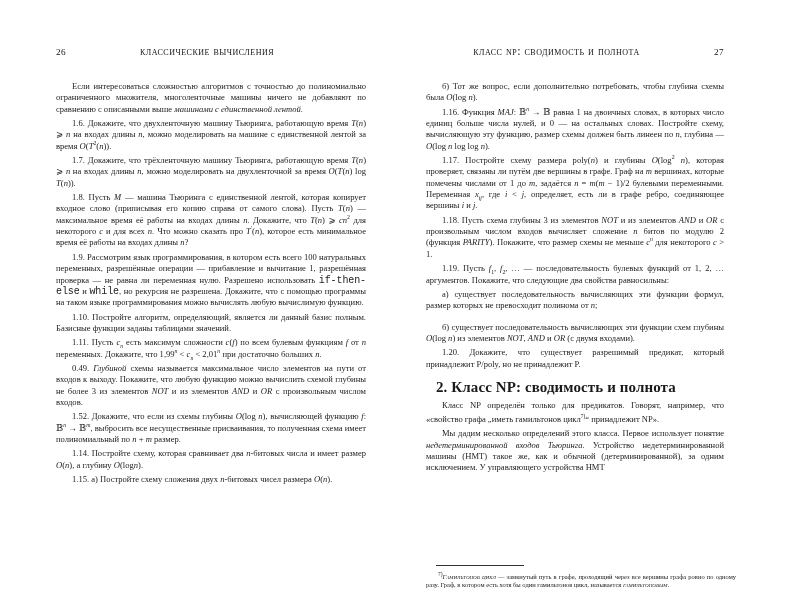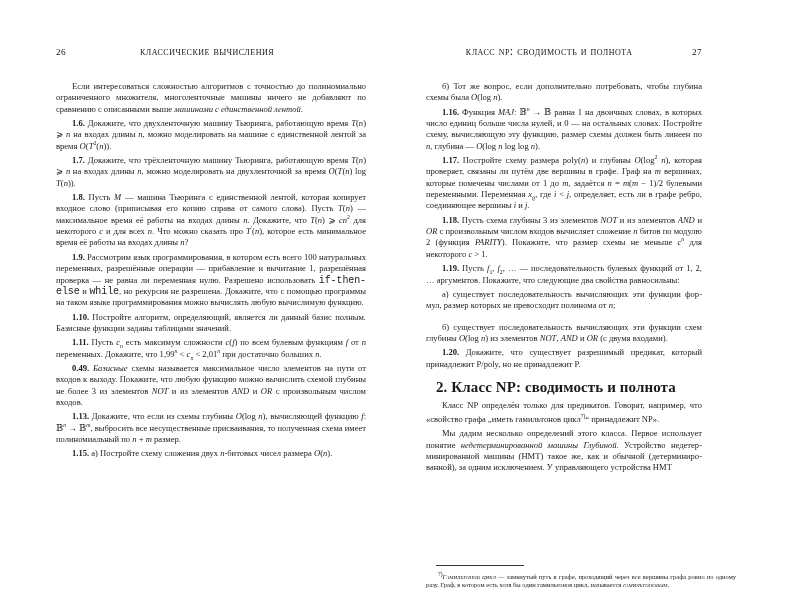--- a/index.html
+++ b/index.html
@@ -20,21 +20,21 @@
     height: 612px;
     display: flex;
   }
   .page {
     position: relative;
     width: 396px;
     height: 612px;
     box-sizing: border-box;
   }
   .page-left  { padding: 44px 30px 30px 56px; }
-  .page-right { padding: 44px 90px 30px 30px; }
+  .page-right { padding: 44px 68px 30px 30px; }
 
   .running-head {
     display: flex;
     align-items: baseline;
     height: 16px;
     font-size: 8.4px;
     letter-spacing: .35px;
     margin-bottom: 21px;
   }
   .running-head.left  { justify-content: flex-start; }
@@ -65,21 +65,21 @@
   }
   p {
     margin: 0 0 0 0;
     text-indent: 16px;
   }
   p.tight { margin-top: 10px; }
   p.gap { margin-top: 3.0px; }
 
   .it { font-style: italic; }
   .bf { font-weight: bold; }
-  .num { font-weight: bold; }
+  .num { font-weight: normal; }
   .mono {
     font-family: "Liberation Mono", "DejaVu Sans Mono", monospace;
     font-size: 10px;
     letter-spacing: -.1px;
   }
   .mi { font-style: italic; font-family: "Liberation Serif", serif; }
   sup { font-size: 68%; vertical-align: super; line-height: 0; }
   sub { font-size: 68%; vertical-align: sub; line-height: 0; }
 
   h2.section {
@@ -132,24 +132,25 @@
       <p class="gap"><span class="num">1.7.</span> Докажите, что трёхленточную машину Тьюринга, работающую время <span class="mi">T</span>(<span class="mi">n</span>) ⩾ <span class="mi">n</span> на входах длины <span class="mi">n</span>, можно моделировать на двух­ленточной за время <span class="mi">O</span>(<span class="mi">T</span>(<span class="mi">n</span>) log <span class="mi">T</span>(<span class="mi">n</span>)).</p>
 
       <p class="gap"><span class="num">1.8.</span> Пусть <span class="mi">M</span> — машина Тьюринга с единственной лентой, которая копирует входное слово (приписывая его копию справа от самого сло­ва). Пусть <span class="mi">T</span>(<span class="mi">n</span>) — максимальное время её работы на входах длины <span class="mi">n</span>. Докажите, что <span class="mi">T</span>(<span class="mi">n</span>) ⩾ <span class="mi">cn</span><sup>2</sup> для некоторого <span class="mi">c</span> и для всех <span class="mi">n</span>. Что мож­но сказать про <span class="mi">T</span><sup>′</sup>(<span class="mi">n</span>), которое есть минимальное время её работы на входах длины <span class="mi">n</span>?</p>
 
       <p class="gap"><span class="num">1.9.</span> Рассмотрим язык программирования, в котором есть всего 100 натуральных переменных, разрешённые операции — прибавление и вы­читание 1, разрешённая проверка — не равна ли переменная нулю. Разре­шено использовать <span class="mono">if-then-else</span> и <span class="mono">while</span>, но рекурсия не разрешена. Докажите, что с помощью программы на таком языке программирова­ния можно вычислять любую вычислимую функцию.</p>
 
       <p class="gap"><span class="num">1.10.</span> Постройте алгоритм, определяющий, является ли данный ба­зис полным. Базисные функции заданы таблицами значений.</p>
 
       <p class="gap"><span class="num">1.11.</span> Пусть <span class="mi">c</span><sub class="mi">n</sub> есть максимум сложности <span class="mi">c</span>(<span class="mi">f</span>) по всем булевым функ­циям <span class="mi">f</span> от <span class="mi">n</span> переменных. Докажите, что 1,99<sup class="mi">n</sup> &lt; <span class="mi">c</span><sub class="mi">n</sub> &lt; 2,01<sup class="mi">n</sup> при до­статочно больших <span class="mi">n</span>.</p>
 
-      <p class="gap"><span class="num">0.49.</span> <span class="it">Базисные</span> схемы называется максимальное число элементов на пути от входов к выходу. Покажите, что любую функцию можно вы­числить схемой глубины не более 3 из элементов <span class="mi">NOT</span> и из элементов <span class="mi">AND</span> и <span class="mi">OR</span> с произвольным числом входов.</p>
+      <p class="gap"><span class="num">0.49.</span> <span class="it">Глубиной</span> схемы называется максимальное число элементов на пути от входов к выходу. Покажите, что любую функцию можно вы­числить схемой глубины не более 3 из элементов <span class="mi">NOT</span> и из элементов <span class="mi">AND</span> и <span class="mi">OR</span> с произвольным числом входов.</p>
 
-      <p class="gap"><span class="num">1.13.</span> Докажите, что если из схемы глубины <span class="mi">O</span>(log <span class="mi">n</span>), вычисляющей функцию <span class="mi">f</span>: 𝔹<sup class="mi">n</sup> → 𝔹<sup class="mi">m</sup>, выбросить все несущественные присваивания, то полученная схема имеет полиномиальный по <span class="mi">n</span> + <span class="mi">m</span> размер.</p>
+      <p class="gap"><span class="num">1.52.</span> Докажите, что если из схемы глубины <span class="mi">O</span>(log <span class="mi">n</span>), вычисляющей функцию <span class="mi">f</span>: 𝔹<sup class="mi">n</sup> → 𝔹<sup class="mi">m</sup>, выбросить все несущественные присваивания, то полученная схема имеет полиномиальный по <span class="mi">n</span> + <span class="mi">m</span> размер.</p>
 
+      <p class="gap"><span class="num">1.14.</span> Постройте схему, которая сравнивает два <span class="mi">n</span>-битовых числа и имеет размер <span class="mi">O</span>(<span class="mi">n</span>), а глубину <span class="mi">O</span>(log<span class="mi">n</span>).</p>
 
       <p class="gap"><span class="num">1.15.</span> а) Постройте схему сложения двух <span class="mi">n</span>-битовых чисел размера <span class="mi">O</span>(<span class="mi">n</span>).</p>
 
     </div>
   </div>
 
   <div class="page page-right">
 
     <div class="running-head right rh-right">
       <span class="head-title">Класс NP: сводимость и полнота</span>
@@ -172,21 +173,21 @@
 
       <p class="tight">б) существует последовательность вычисляющих эти функции схем глубины <span class="mi">O</span>(log <span class="mi">n</span>) из элементов <span class="mi">NOT</span>, <span class="mi">AND</span> и <span class="mi">OR</span> (с двумя входами).</p>
 
       <p class="gap"><span class="num">1.20.</span> Докажите, что существует разрешимый предикат, который принадлежит P/poly, но не принадлежит P.</p>
 
       <h2 class="section">2. Класс NP: сводимость и полнота</h2>
 
 
       <p class="gap">Класс NP определён только для предикатов. Говорят, например, что «свойство графа „иметь гамильтонов цикл<span class="fn-mark">7)</span>“ принадлежит NP».</p>
 
-      <p class="gap">Мы дадим несколько определений этого класса. Первое использу­ет понятие <span class="it">недетерминированной машины Глубиной</span>. Устройство недетер­минированной машины (НМТ) такое же, как и обычной (детерминиро­ванной), за одним исключением. У управляющего устройства НМТ</p>
+      <p class="gap">Мы дадим несколько определений этого класса. Первое использу­ет понятие <span class="it">недетерминированной входов Тьюринга</span>. Устройство недетер­минированной машины (НМТ) такое же, как и обычной (детерминиро­ванной), за одним исключением. У управляющего устройства НМТ</p>
 
     </div>
 
     <div class="footnote-wrap">
       <div class="fn-rule"></div>
       <div class="footnote">
         <p><span class="fn-mark">7)</span><span class="it sc">Гамильтонов цикл</span> — замкнутый путь в графе, проходящий через все вершины графа ровно по одному разу. Граф, в котором есть хотя бы один гамильтонов цикл, называется <span class="it sc">гамильтоновым</span>.</p>
       </div>
     </div>
 

